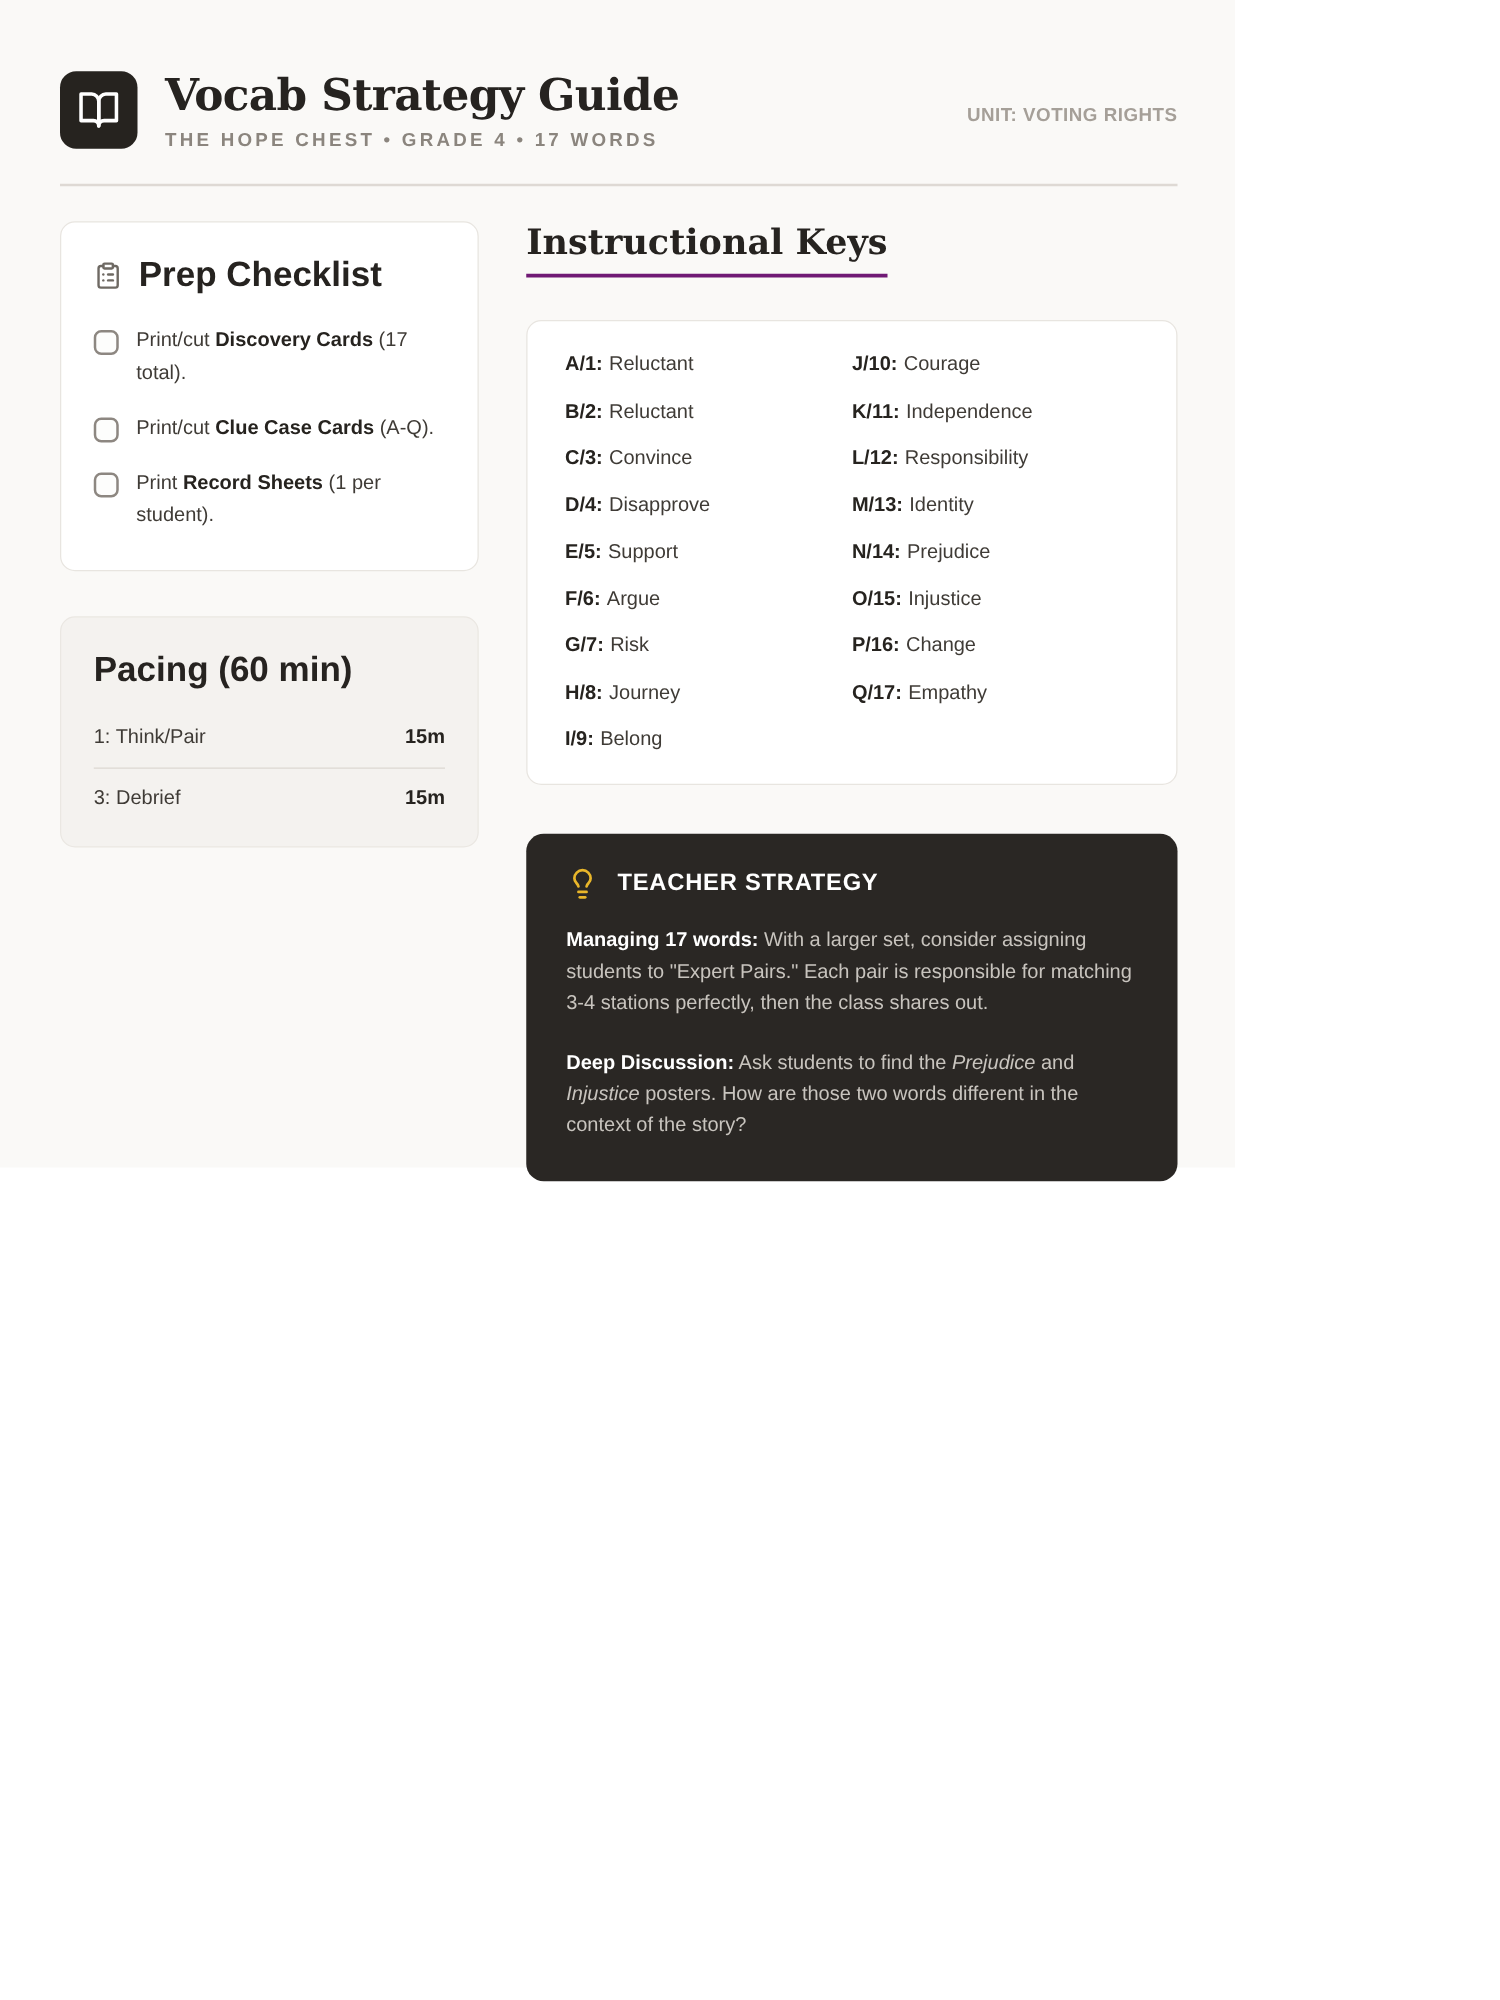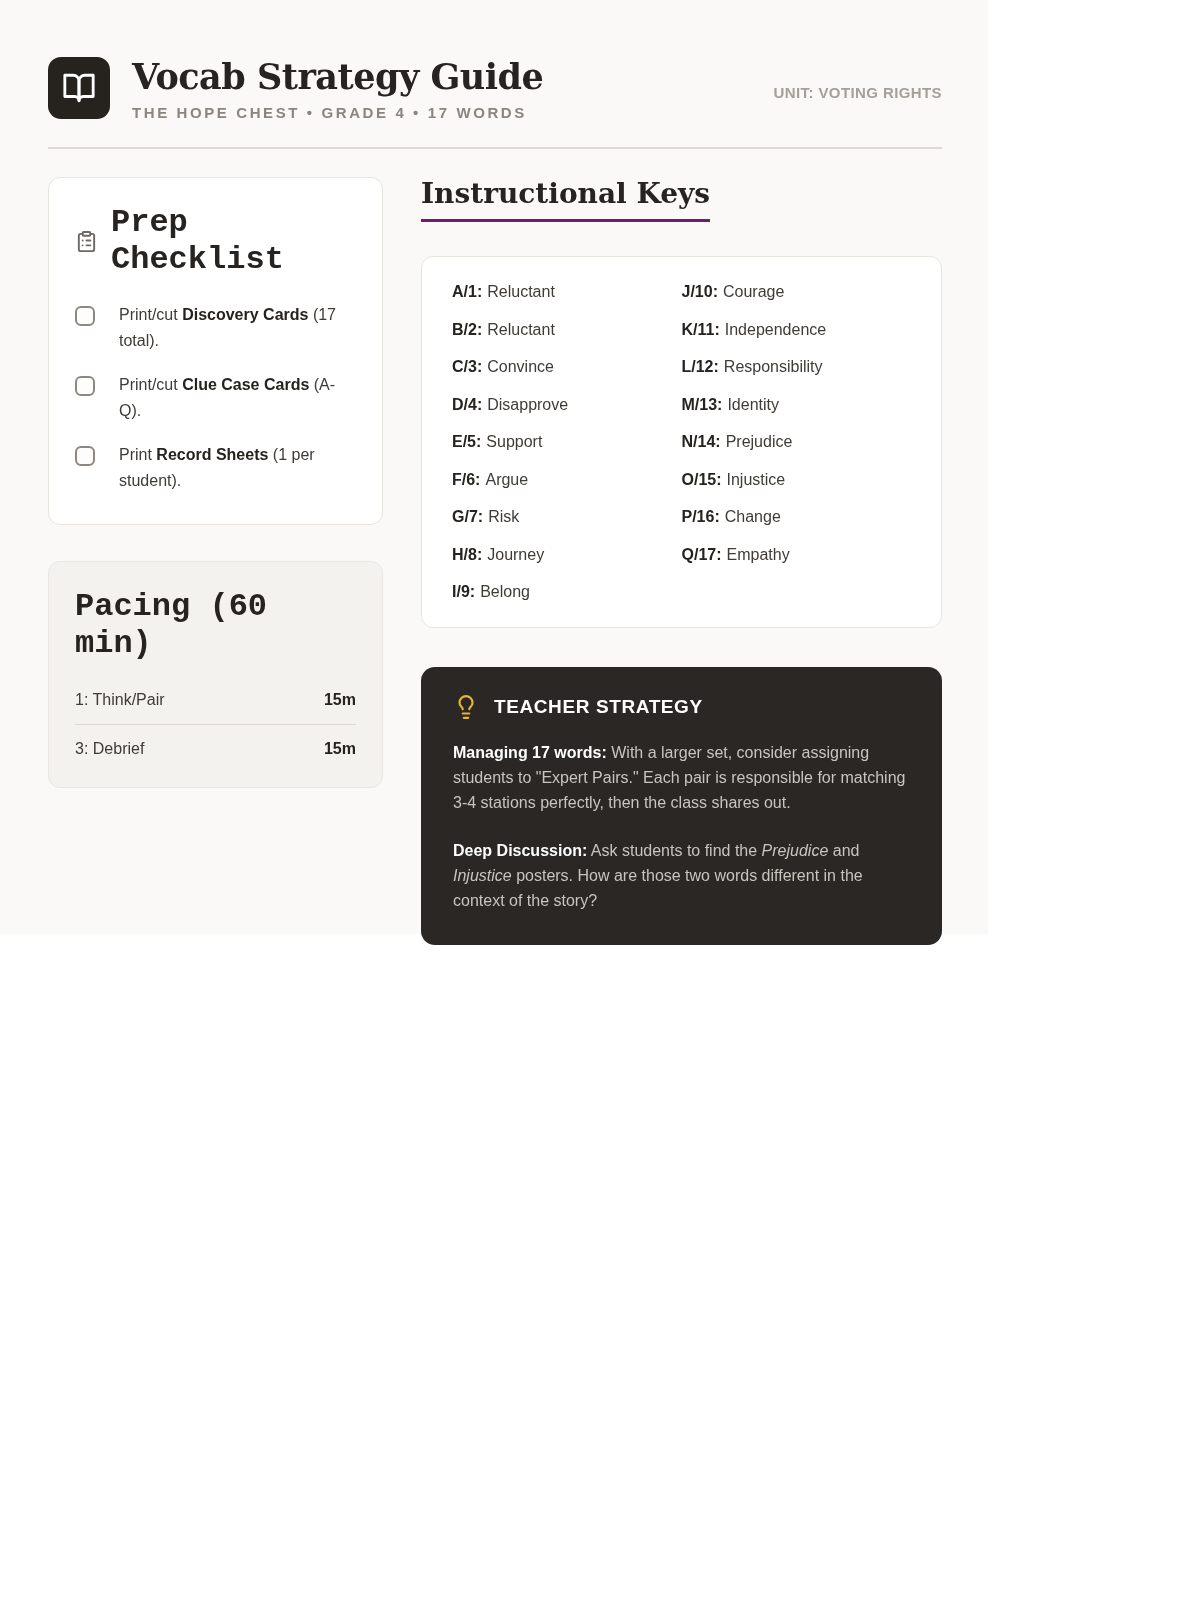--- a/index.html
+++ b/index.html
@@ -60,26 +60,26 @@
   .right { flex: 1; min-width: 0; }
   
   .card-white {
     background: #ffffff;
     border: 1px solid #e8e5e0;
     border-radius: 12px;
     padding: 26px;
   }
   .card-head { display: flex; align-items: center; gap: 13px; margin-bottom: 24px; }
   .card-title {
-    font-family: Liberation Mono, monospace;
-    font-weight: 700;
-    font-size: 32px;
+    font-family: Liberation Sans, sans-serif;
+    font-weight: 700;
+    font-size: 28px;
     color: #262320;
   }
-  .check-item { display: flex; gap: 24px; margin-bottom: 18px; }
+  .check-item { display: flex; gap: 14px; margin-bottom: 18px; }
   .check-item:last-child { margin-bottom: 4px; }
   .checkbox {
     width: 20px; height: 20px;
     flex: none;
     margin-top: 4px;
     border: 2px solid #8d8781;
     border-radius: 6px;
     background: #fdfdfc;
     cursor: pointer;
   }

